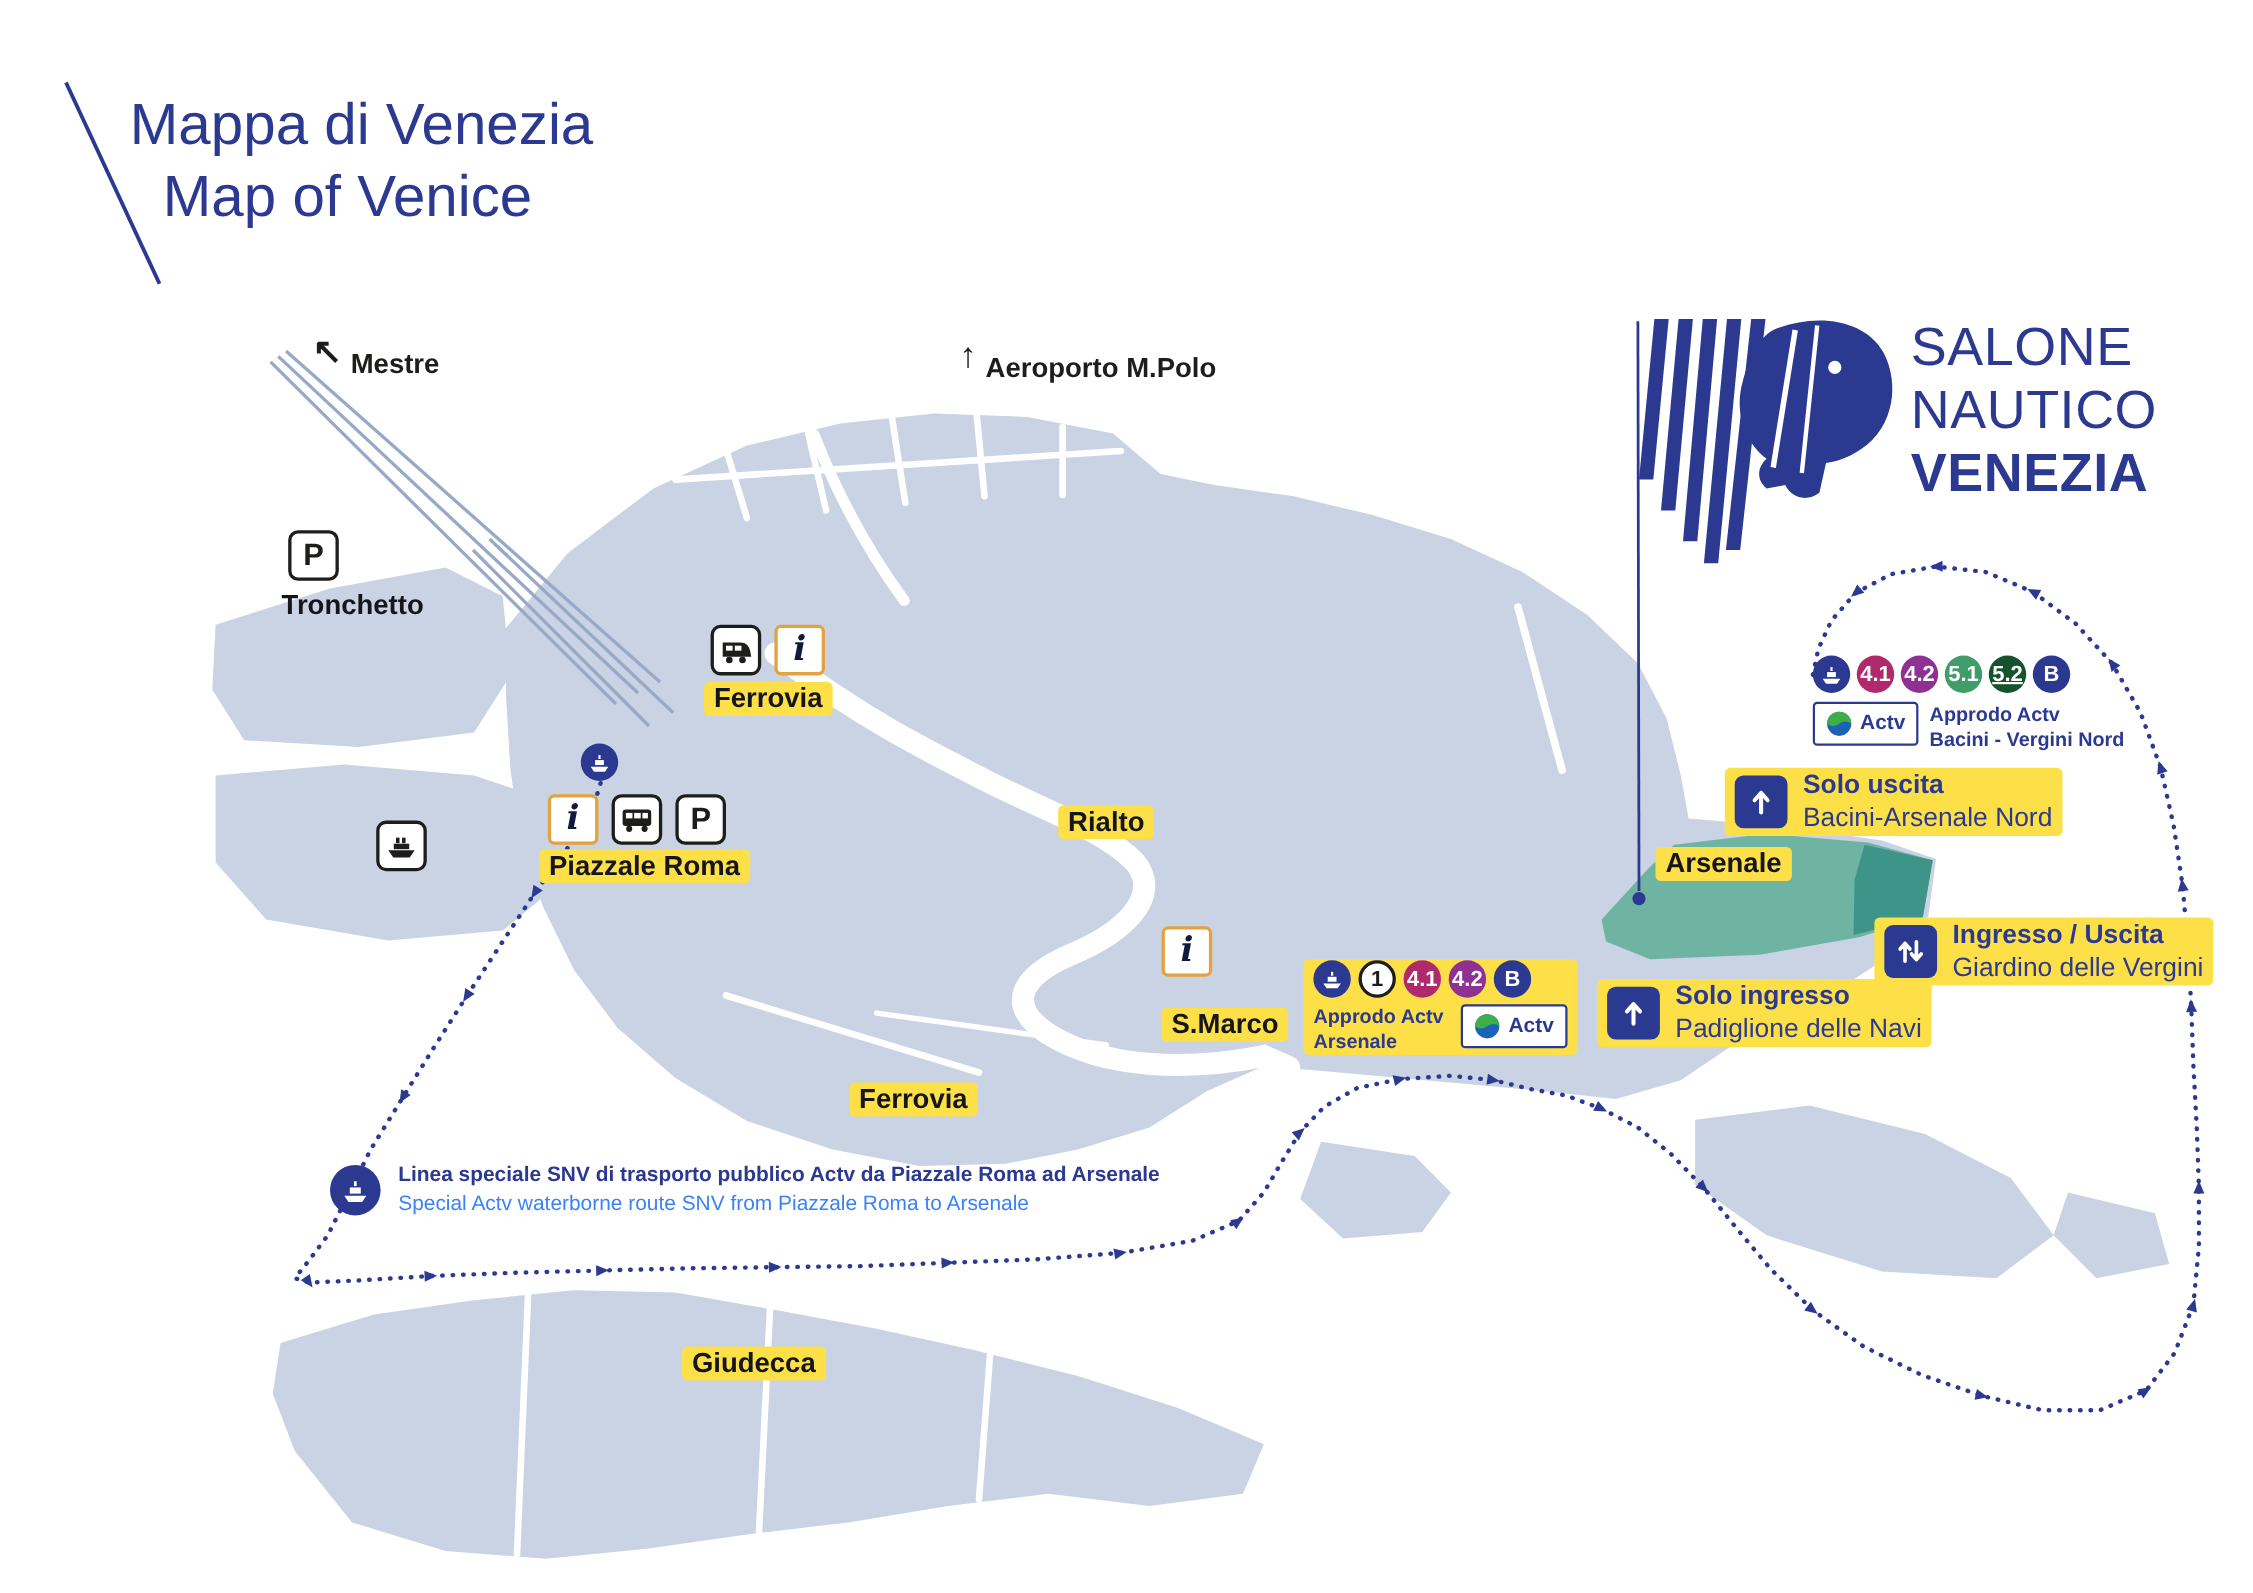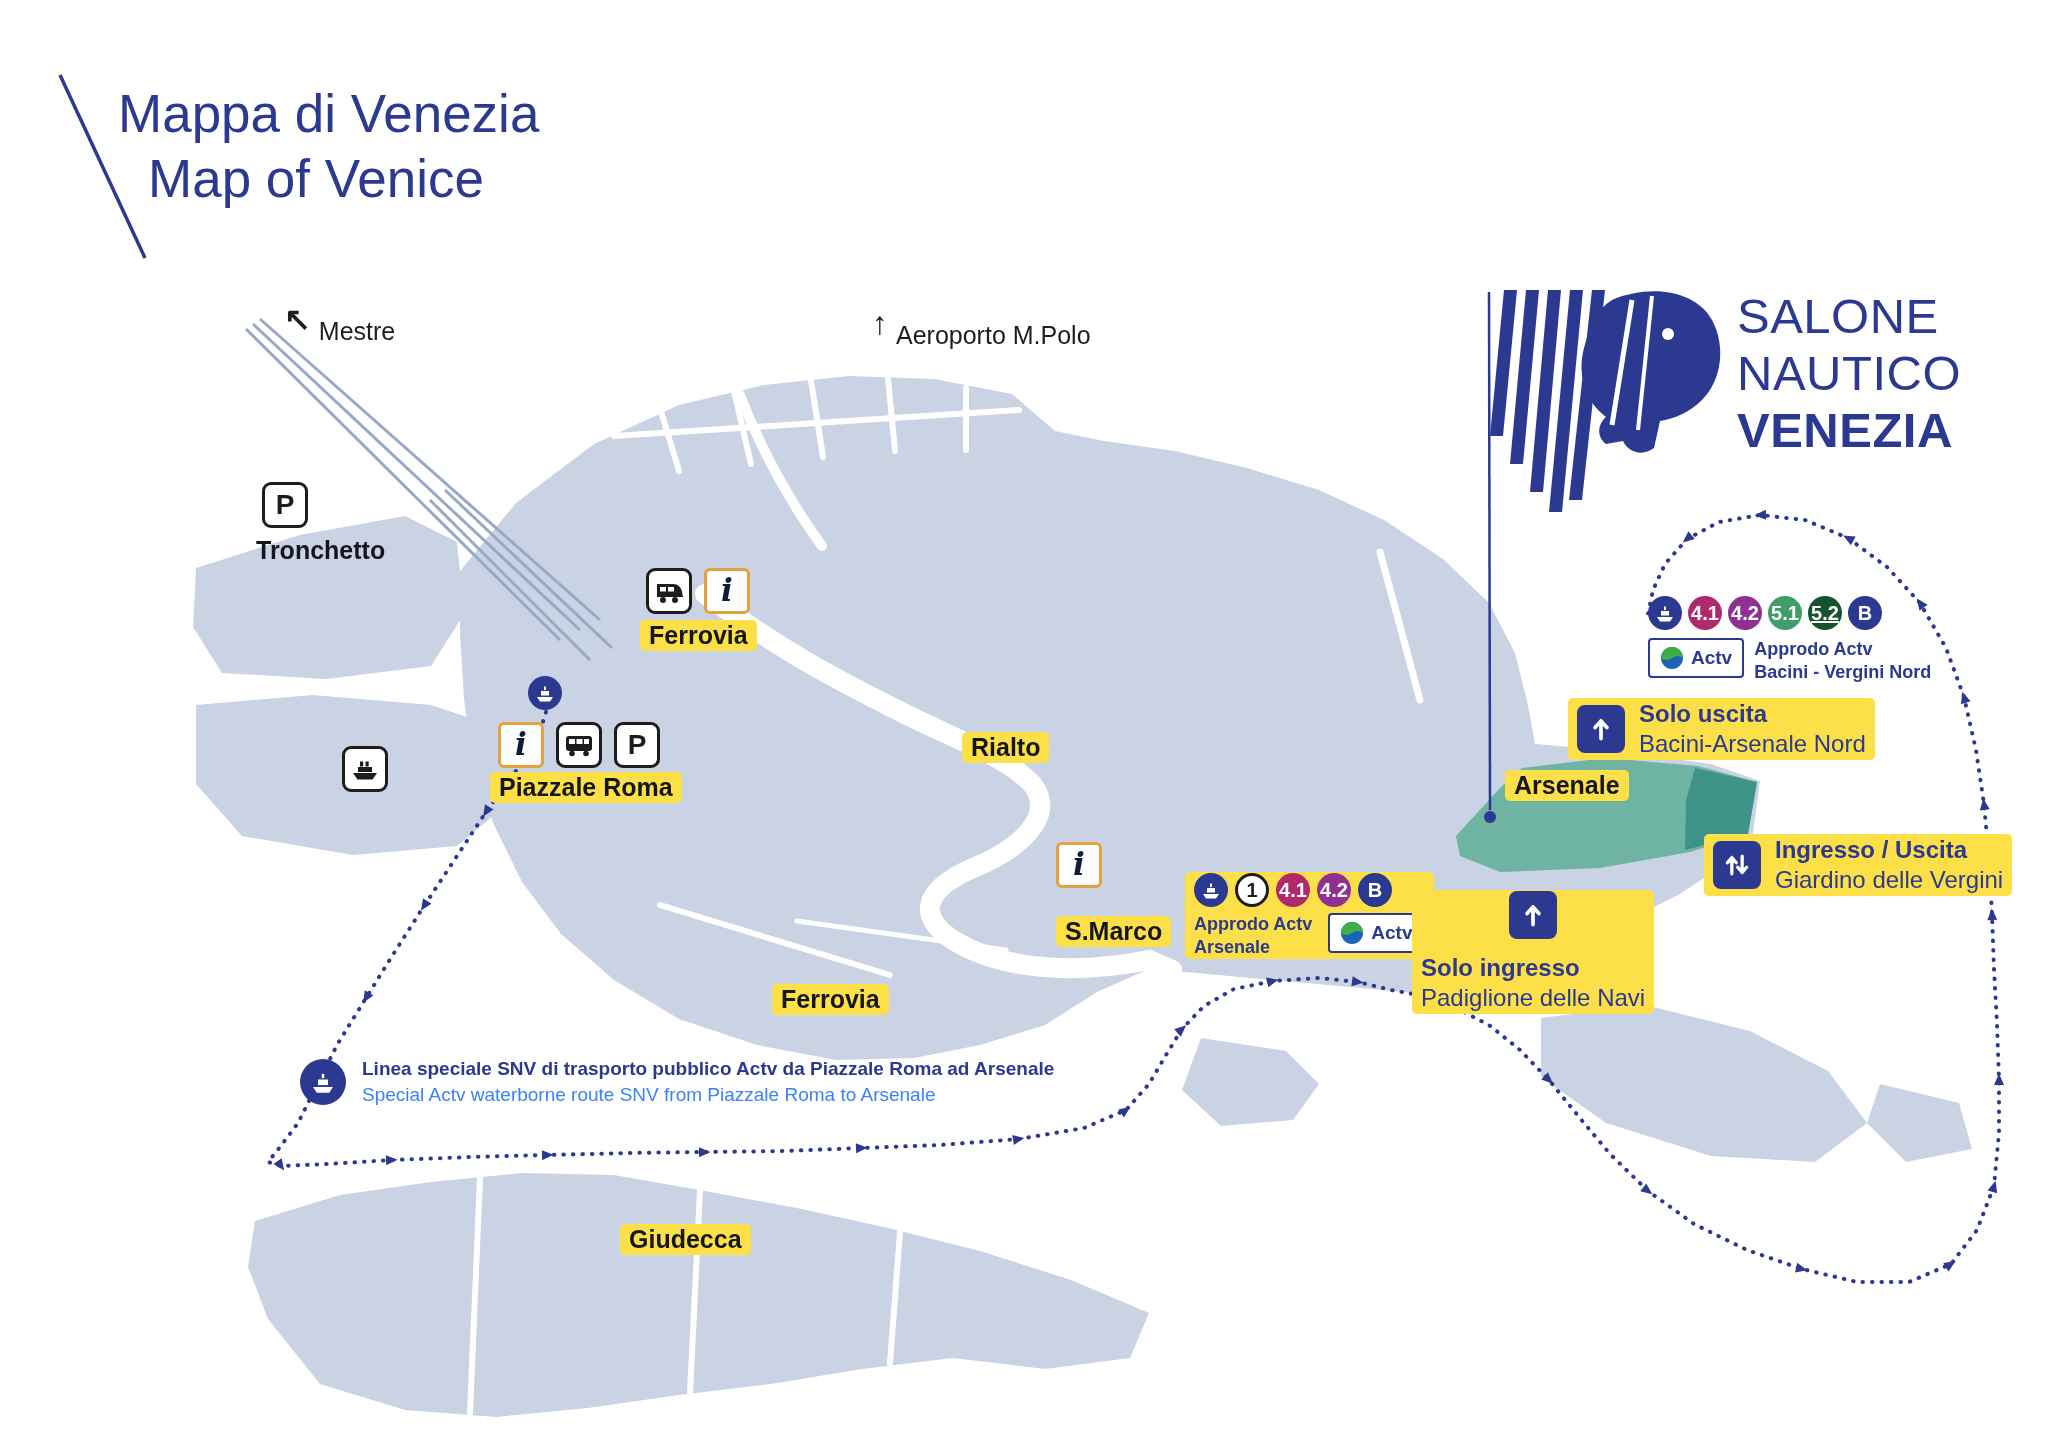--- a/index.html
+++ b/index.html
@@ -8,21 +8,21 @@
   #mapsvg{position:absolute;left:0;top:0;}
   .abs{position:absolute;}
   .row{display:flex;align-items:center;}
   .col{display:flex;flex-direction:column;}
 
   .title{color:#2b3990;font-size:53px;line-height:1.22;white-space:nowrap;}
   .title .ind{padding-left:30px;}
 
   .dir{display:flex;align-items:center;gap:8px;color:#1d1d1b;}
   .dir .arw{font-size:32px;font-weight:bold;line-height:1;}
-  .dir .lbl{font-size:25px;font-weight:normal;margin-top:25px;}
+  .dir .lbl{font-size:25px;font-weight:bold;margin-top:25px;}
 
   .logotxt div{color:#2b3990;font-size:49px;line-height:1.16;letter-spacing:.5px;white-space:nowrap;}
   .logotxt .bold{font-weight:bold;}
 
   .place{font-size:25px;font-weight:bold;color:#15151c;white-space:nowrap;}
   .chip{background:#fde047;padding:1px 9px;border-radius:5px;}
 
   .sqicon{width:46px;height:46px;background:#fff;border:3px solid #1d1d1b;border-radius:9px;
           display:flex;align-items:center;justify-content:center;box-sizing:border-box;flex:none;}
   .iicon{border-color:#e3a23f;border-radius:6px;}
@@ -260,21 +260,21 @@
       <div class="actvbox">
         <svg width="24" height="24" viewBox="0 0 24 24">
           <circle cx="12" cy="12" r="11" fill="#1c63b7"></circle>
           <path d="M1,12 a11,11 0 0 1 22,0 q-5.5,-4 -11,0 q-5.5,4 -11,0 Z" fill="#3fae49"></path>
         </svg>
         <span class="word">Actv</span>
       </div>
     </div>
   </div>
 
-  <div class="abs chip row" style="left:1412px;top:890px;gap:14px;flex-direction:column;">
+  <div class="abs chip row" style="left:1452px;top:890px;gap:14px;">
     <div class="gatebox">
       <svg width="34" height="34" viewBox="0 0 46 46">
         <path d="M23,36 V12 M23,12 l-8,9 M23,12 l8,9" stroke="#fff" stroke-width="5" fill="none" stroke-linecap="round" stroke-linejoin="round"></path>
       </svg>
     </div>
     <div class="gatetext col">
       <div class="t">Solo ingresso</div>
       <div class="s">Padiglione delle Navi</div>
     </div>
   </div>

